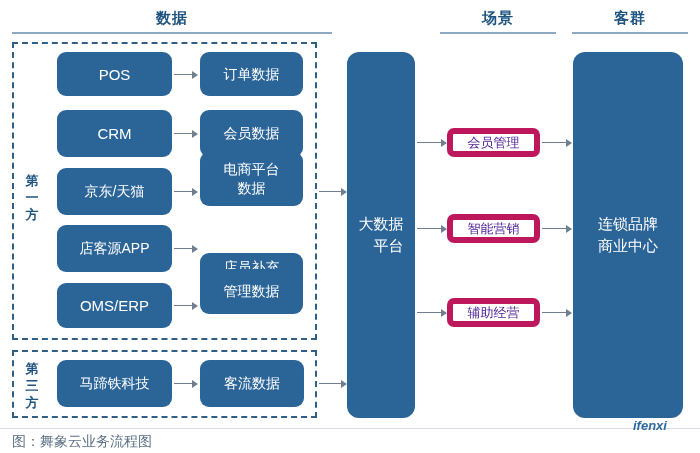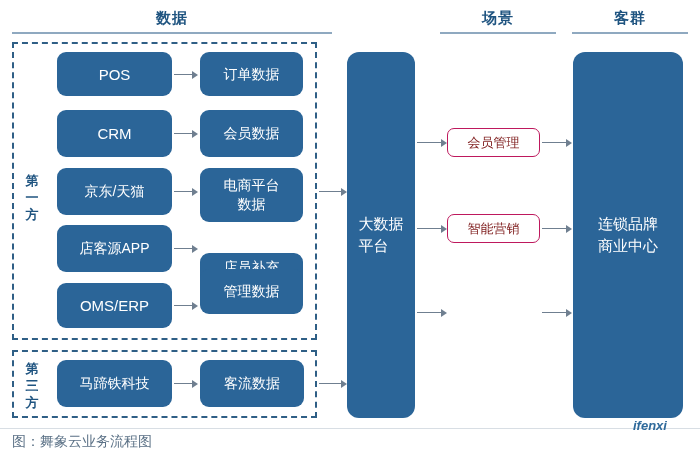--- a/index.html
+++ b/index.html
@@ -72,34 +72,34 @@
 
   
   .pillar {
     position: absolute;
     background: #2b6598;
     border-radius: 12px;
     color: #ffffff;
     display: flex;
     align-items: center;
     justify-content: center;
-    text-align: left;
+    text-align: right;
     font-size: 15px;
     line-height: 22px;
     box-sizing: border-box;
     white-space: pre-line;
   }
 
   
   .wbox {
     position: absolute;
     background: #ffffff;
-    border: 1px solid #be185d;
+    border: 6px solid #be185d;
     border-radius: 7px;
-    color: #7f1d1d;
+    color: #4c1d95;
     display: flex;
     align-items: center;
     justify-content: center;
     text-align: center;
     font-size: 13px;
     line-height: 17px;
     box-sizing: border-box;
   }
 
   
@@ -171,21 +171,21 @@
 
   <div class="bbox latin" style="left:57px; top:52px; width:115px; height:44px;">POS</div>
   <div class="bbox latin" style="left:57px; top:110px; width:115px; height:47px;">CRM</div>
   <div class="bbox" style="left:57px; top:168px; width:115px; height:47px;">京东/天猫</div>
   <div class="bbox" style="left:57px; top:225px; width:115px; height:47px;">店客源APP</div>
   <div class="bbox latin" style="left:57px; top:283px; width:115px; height:45px;">OMS/ERP</div>
   <div class="bbox" style="left:57px; top:360px; width:115px; height:47px;">马蹄铁科技</div>
 
   <div class="bbox" style="left:200px; top:52px; width:103px; height:44px;">订单数据</div>
   <div class="bbox" style="left:200px; top:110px; width:103px; height:47px;">会员数据</div>
-  <div class="bbox" style="left:200px; top:168px; width:103px; height:54px; white-space:pre-line;">电商平台
+  <div class="bbox" style="left:200px; top:152px; width:103px; height:54px; white-space:pre-line;">电商平台
 数据</div>
   <div class="bbox" style="left:200px; top:225px; width:103px; height:47px; white-space:pre-line;margin-top:28px;">店员补充
 标签数据</div>
   <div class="bbox" style="left:200px; top:269px; width:103px; height:45px;">管理数据</div>
   <div class="bbox" style="left:200px; top:360px; width:104px; height:47px;">客流数据</div>
 
   <div class="arrow" style="left:174px; top:70px; width:24px;">
     <div class="shaft" style="width:18px;"></div>
       <div class="head" style="left:18px;"></div>
   </div>
@@ -230,20 +230,21 @@
     <div class="shaft" style="width:24px;"></div>
       <div class="head" style="left:24px;"></div>
   </div>
   <div class="arrow" style="left:417px; top:308px; width:30px;">
     <div class="shaft" style="width:24px;"></div>
       <div class="head" style="left:24px;"></div>
   </div>
 
   <div class="wbox" style="left:447px; top:128px; width:93px; height:29px;">会员管理</div>
   <div class="wbox" style="left:447px; top:214px; width:93px; height:29px;">智能营销</div>
+  <div class="wbox" style="left:447px; top:298px; width:93px; height:29px;">辅助经营</div>
 
   <div class="arrow" style="left:542px; top:138px; width:30px;">
     <div class="shaft" style="width:24px;"></div>
       <div class="head" style="left:24px;"></div>
   </div>
   <div class="arrow" style="left:542px; top:224px; width:30px;">
     <div class="shaft" style="width:24px;"></div>
       <div class="head" style="left:24px;"></div>
   </div>
   <div class="arrow" style="left:542px; top:308px; width:30px;">

